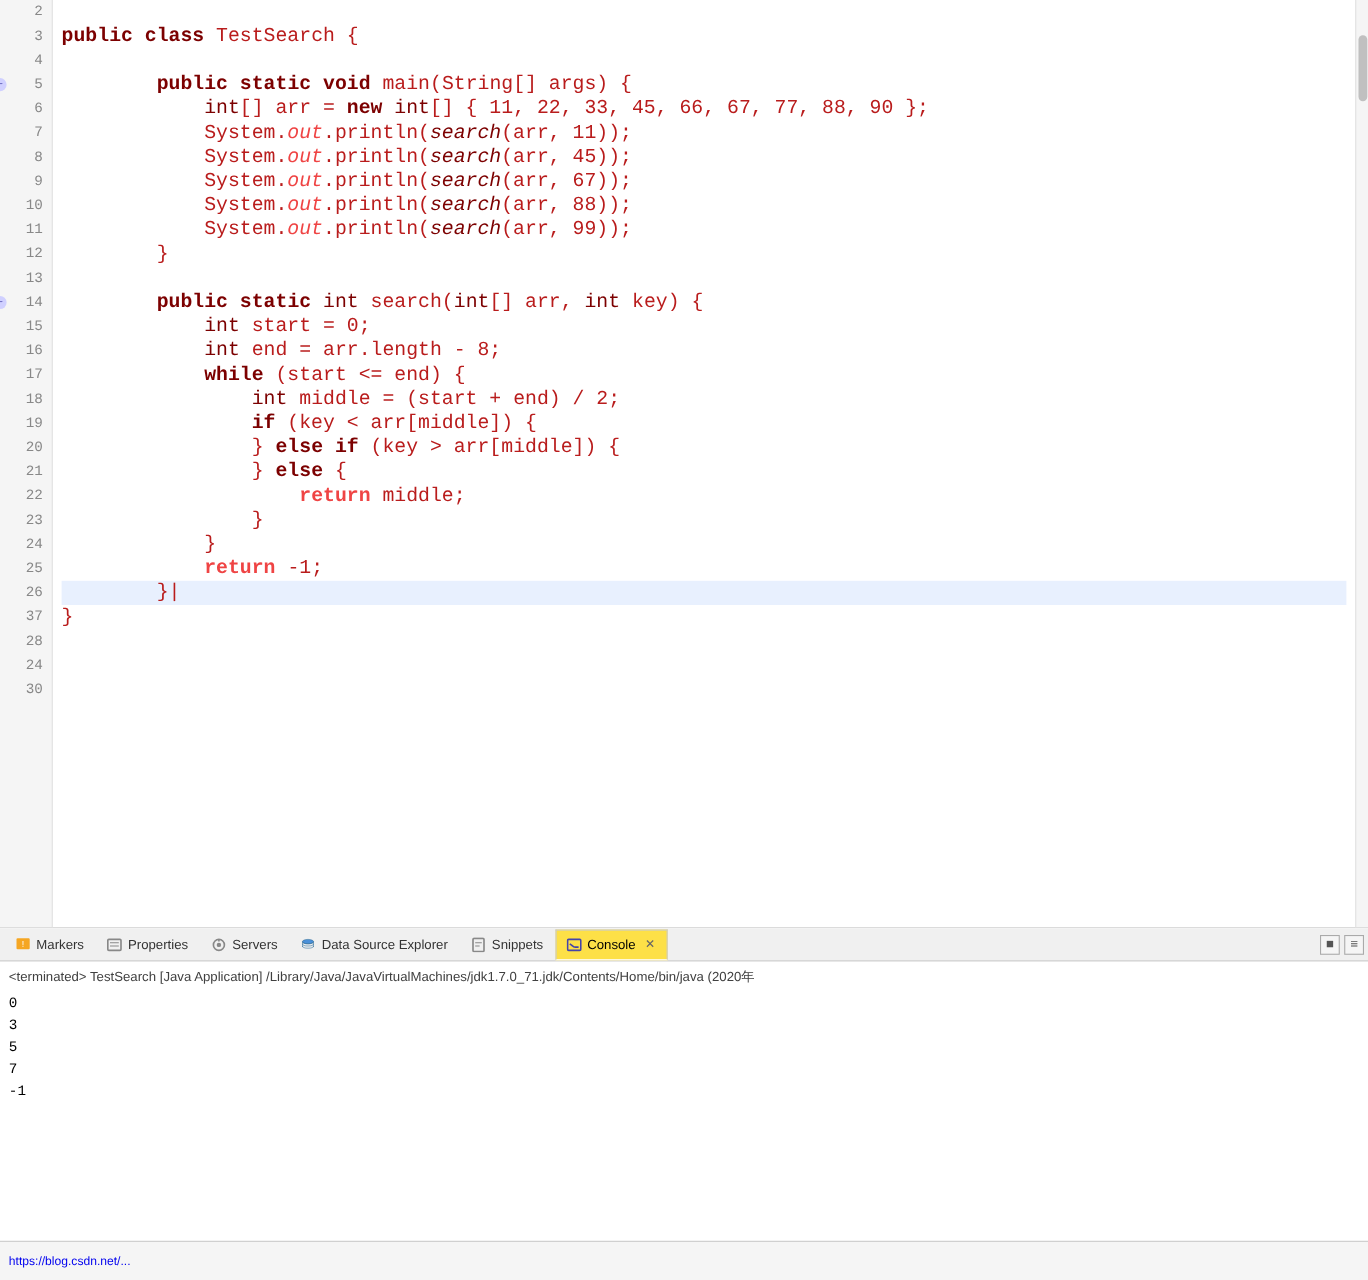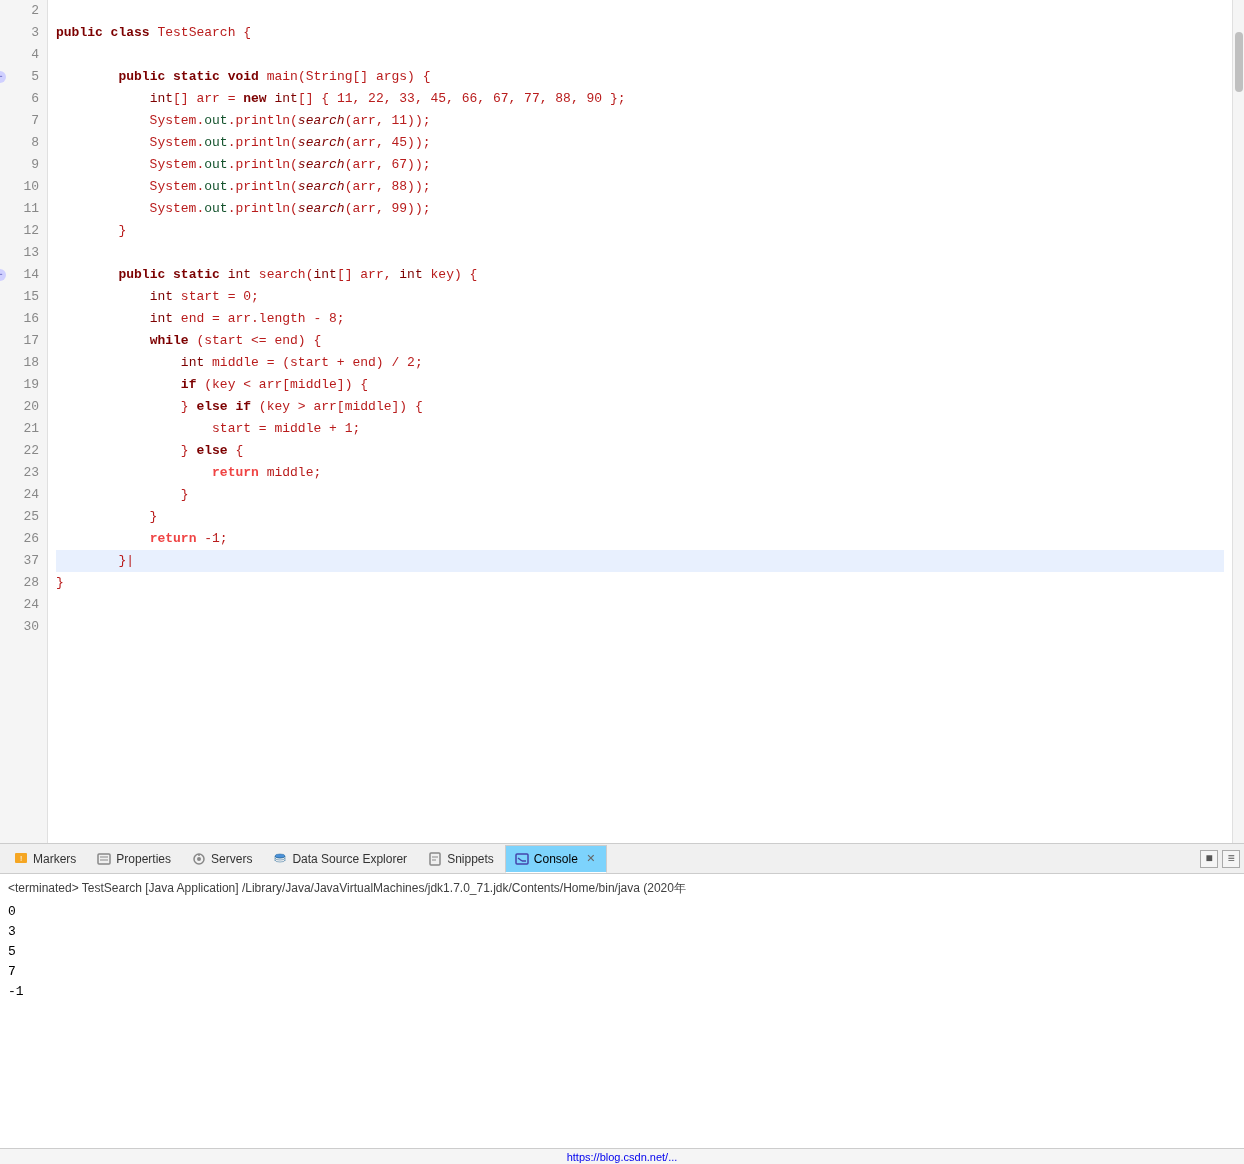--- a/index.html
+++ b/index.html
@@ -56,41 +56,41 @@
       justify-content: center;
       font-size: 9px;
       color: #4444aa;
       cursor: pointer;
     }
 
     .code-content {
       flex: 1;
       padding: 0 8px;
       overflow: auto;
-      font-size: 13px;
+      font-size: 18px;
       line-height: 22px;
       color: #000000;
     }
 
     .code-line {
       height: 22px;
       white-space: pre;
       display: flex;
       align-items: center;
     }
 
     .code-line.highlighted {
       background: #e8f0fe;
     }
 
     
     .kw { color: #7c0000; font-weight: bold; } 
     .kw2 { color: #7c0000; text-align: center; } 
     .method { color: #7c0000; font-style: italic; } 
-    .out-kw { color: #14532d; } 
+    .out-kw { color: #ef4444; font-style: italic; } 
     .normal { color: #b91c1c; }
     .return-kw { color: #ef4444; font-weight: bold; }
 
     
     .bottom-panel {
       height: 320px;
       display: flex;
       flex-direction: column;
       background: #ffffff;
     }
@@ -114,21 +114,21 @@
       font-size: 12px;
       color: #333333;
       cursor: pointer;
       border: 1px solid transparent;
       margin-right: 2px;
       gap: 4px;
       font-family: Arial, sans-serif;
     }
 
     .tab-item.active {
-      background: #7dd3fc;
+      background: #fde047;
       border: 1px solid #cccccc;
       border-bottom: 1px solid #ffffff;
       color: #000000;
     }
 
     .tab-icon {
       width: 16px;
       height: 16px;
       display: inline-flex;
       align-items: center;
@@ -184,30 +184,30 @@
       font-size: 12px;
       font-family: Arial, sans-serif;
       margin-bottom: 4px;
     }
 
     .console-output {
       color: #000000;
     }
 
     .status-bar {
-      height: 16px;
+      height: 36px;
       background: #f5f5f5;
       border-top: 1px solid #cccccc;
       display: flex;
       align-items: center;
       padding: 0 8px;
       font-size: 11px;
       color: #0000ee;
       font-family: Arial, sans-serif;
-      justify-content: center;
+      justify-content: flex-start;
     }
 
     
     .editor-area::-webkit-scrollbar,
     .code-content::-webkit-scrollbar {
       width: 10px;
     }
     .code-content::-webkit-scrollbar-track {
       background: #f5f5f5;
     }
@@ -343,21 +343,20 @@
       <div class="code-line"><span class="normal">            System.</span><span class="out-kw">out</span><span class="normal">.println(</span><span class="method">search</span><span class="normal">(arr, 99));</span></div>
       <div class="code-line"><span class="normal">        }</span></div>
       <div class="code-line">&nbsp;</div>
       <div class="code-line"><span class="normal">        </span><span class="kw">public </span><span class="kw">static </span><span class="kw2">int </span><span class="normal">search</span><span class="normal">(</span><span class="kw2">int</span><span class="normal">[] arr, </span><span class="kw2">int </span><span class="normal">key) {</span></div>
       <div class="code-line"><span class="normal">            </span><span class="kw2">int </span><span class="normal">start = 0;</span></div>
       <div class="code-line"><span class="normal">            </span><span class="kw2">int </span><span class="normal">end = arr.length - 8;</span></div>
       <div class="code-line"><span class="normal">            </span><span class="kw">while </span><span class="normal">(start &lt;= end) {</span></div>
       <div class="code-line"><span class="normal">                </span><span class="kw2">int </span><span class="normal">middle = (start + end) / 2;</span></div>
       <div class="code-line"><span class="normal">                </span><span class="kw">if </span><span class="normal">(key &lt; arr[middle]) {</span></div>
       <div class="code-line"><span class="normal">                } </span><span class="kw">else </span><span class="kw">if </span><span class="normal">(key &gt; arr[middle]) {</span></div>
-      <div class="code-line"><span class="normal">                    start = middle + 1;</span></div>
       <div class="code-line"><span class="normal">                } </span><span class="kw">else </span><span class="normal">{</span></div>
       <div class="code-line"><span class="normal">                    </span><span class="return-kw">return </span><span class="normal">middle;</span></div>
       <div class="code-line"><span class="normal">                }</span></div>
       <div class="code-line"><span class="normal">            }</span></div>
       <div class="code-line"><span class="normal">            </span><span class="return-kw">return </span><span class="normal">-1;</span></div>
       <div class="code-line highlighted"><span class="normal">        }|</span></div>
       <div class="code-line"><span class="normal">}</span></div>
       <div class="code-line">&nbsp;</div>
     </div>
   <div class="scrollbar-track">

